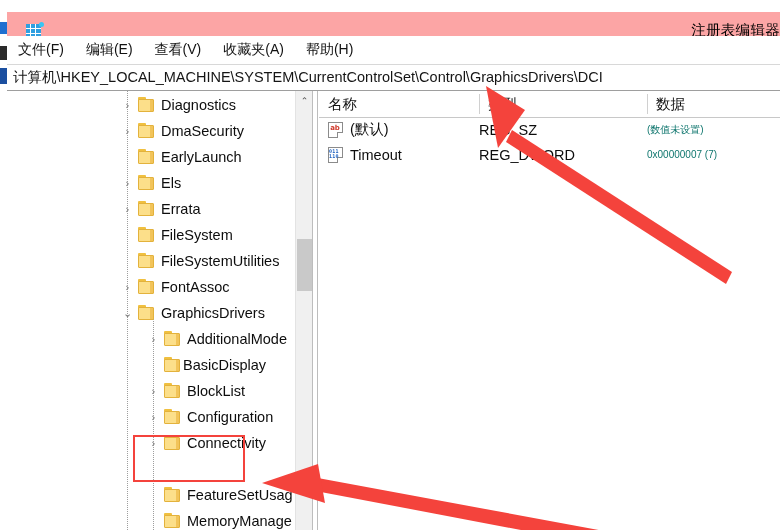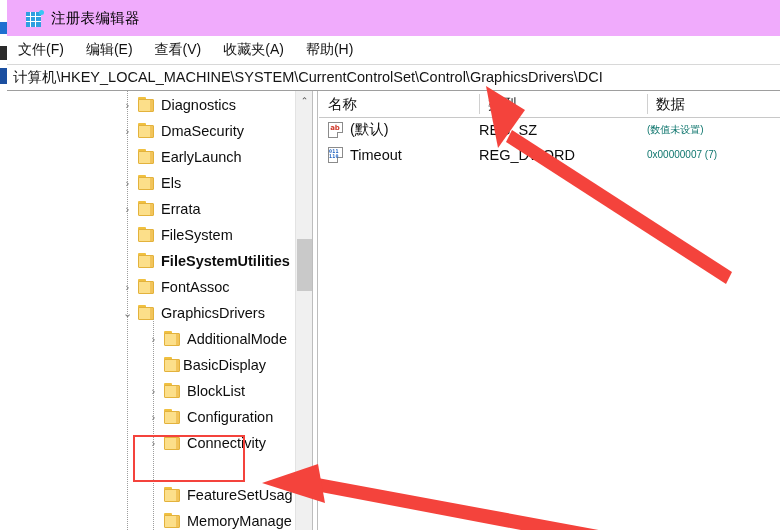--- a/index.html
+++ b/index.html
@@ -18,23 +18,24 @@
   #edge-sliver .blk{position:absolute;left:0;width:7px;background:#2b4b8f;}
   #edge-sliver .b1{top:22px;height:12px;background:#1f6fd0;}
   #edge-sliver .b2{top:46px;height:14px;background:#2a2a2a;}
   #edge-sliver .b3{top:68px;height:16px;background:#1b4fa0;}
 
   
   #app{position:absolute;left:7px;top:0;width:773px;height:530px;background:#fff;}
 
   
   #titlebar{
-    position:absolute;left:0;top:0;width:773px;height:36px;
-    background:#f0abfc;display:flex;align-items:center;padding-left:19px;
+    position:absolute;left:0;top:12px;width:773px;height:36px;
+    background:#fca5a5;display:flex;align-items:center;padding-left:19px;
     box-sizing:border-box;
+    justify-content:space-between;
   }
   #app-icon{position:relative;width:17px;height:17px;flex:none;}
   #app-icon .grid{
     position:absolute;left:0;top:2px;width:15px;height:15px;background:#2f9fe0;
   }
   #app-icon .grid i{position:absolute;background:#ffffff;}
   #app-icon .grid i.v1{left:4px;top:0;width:1px;height:15px;}
   #app-icon .grid i.v2{left:9px;top:0;width:1px;height:15px;}
   #app-icon .grid i.h1{left:0;top:4px;width:15px;height:1px;}
   #app-icon .grid i.h2{left:0;top:9px;width:15px;height:1px;}
@@ -265,21 +266,21 @@
               <div class="tab"></div>
               <div class="body"></div>
             </div>
             <div class="tlabel" style="left: 154px;">FileSystem</div>
           </div>
           <div class="trow" style="position: absolute; left: 0px; top: 157px; width: 288px;">
             <div class="folder" style="left: 131px; top: 5px;">
               <div class="tab"></div>
               <div class="body"></div>
             </div>
-            <div class="tlabel" style="left: 154px; font-weight: bold;">FileSystemUtilities</div>
+            <div class="tlabel" style="left: 154px;">FileSystemUtilities</div>
           </div>
           <div class="trow" style="position: absolute; left: 0px; top: 183px; width: 288px;">
             <div class="chev" style="left: 114px;">›</div>
             <div class="folder" style="left: 131px; top: 5px;">
               <div class="tab"></div>
               <div class="body"></div>
             </div>
             <div class="tlabel" style="left: 154px;">FontAssoc</div>
           </div>
           <div class="trow" style="position: absolute; left: 0px; top: 209px; width: 288px;">

